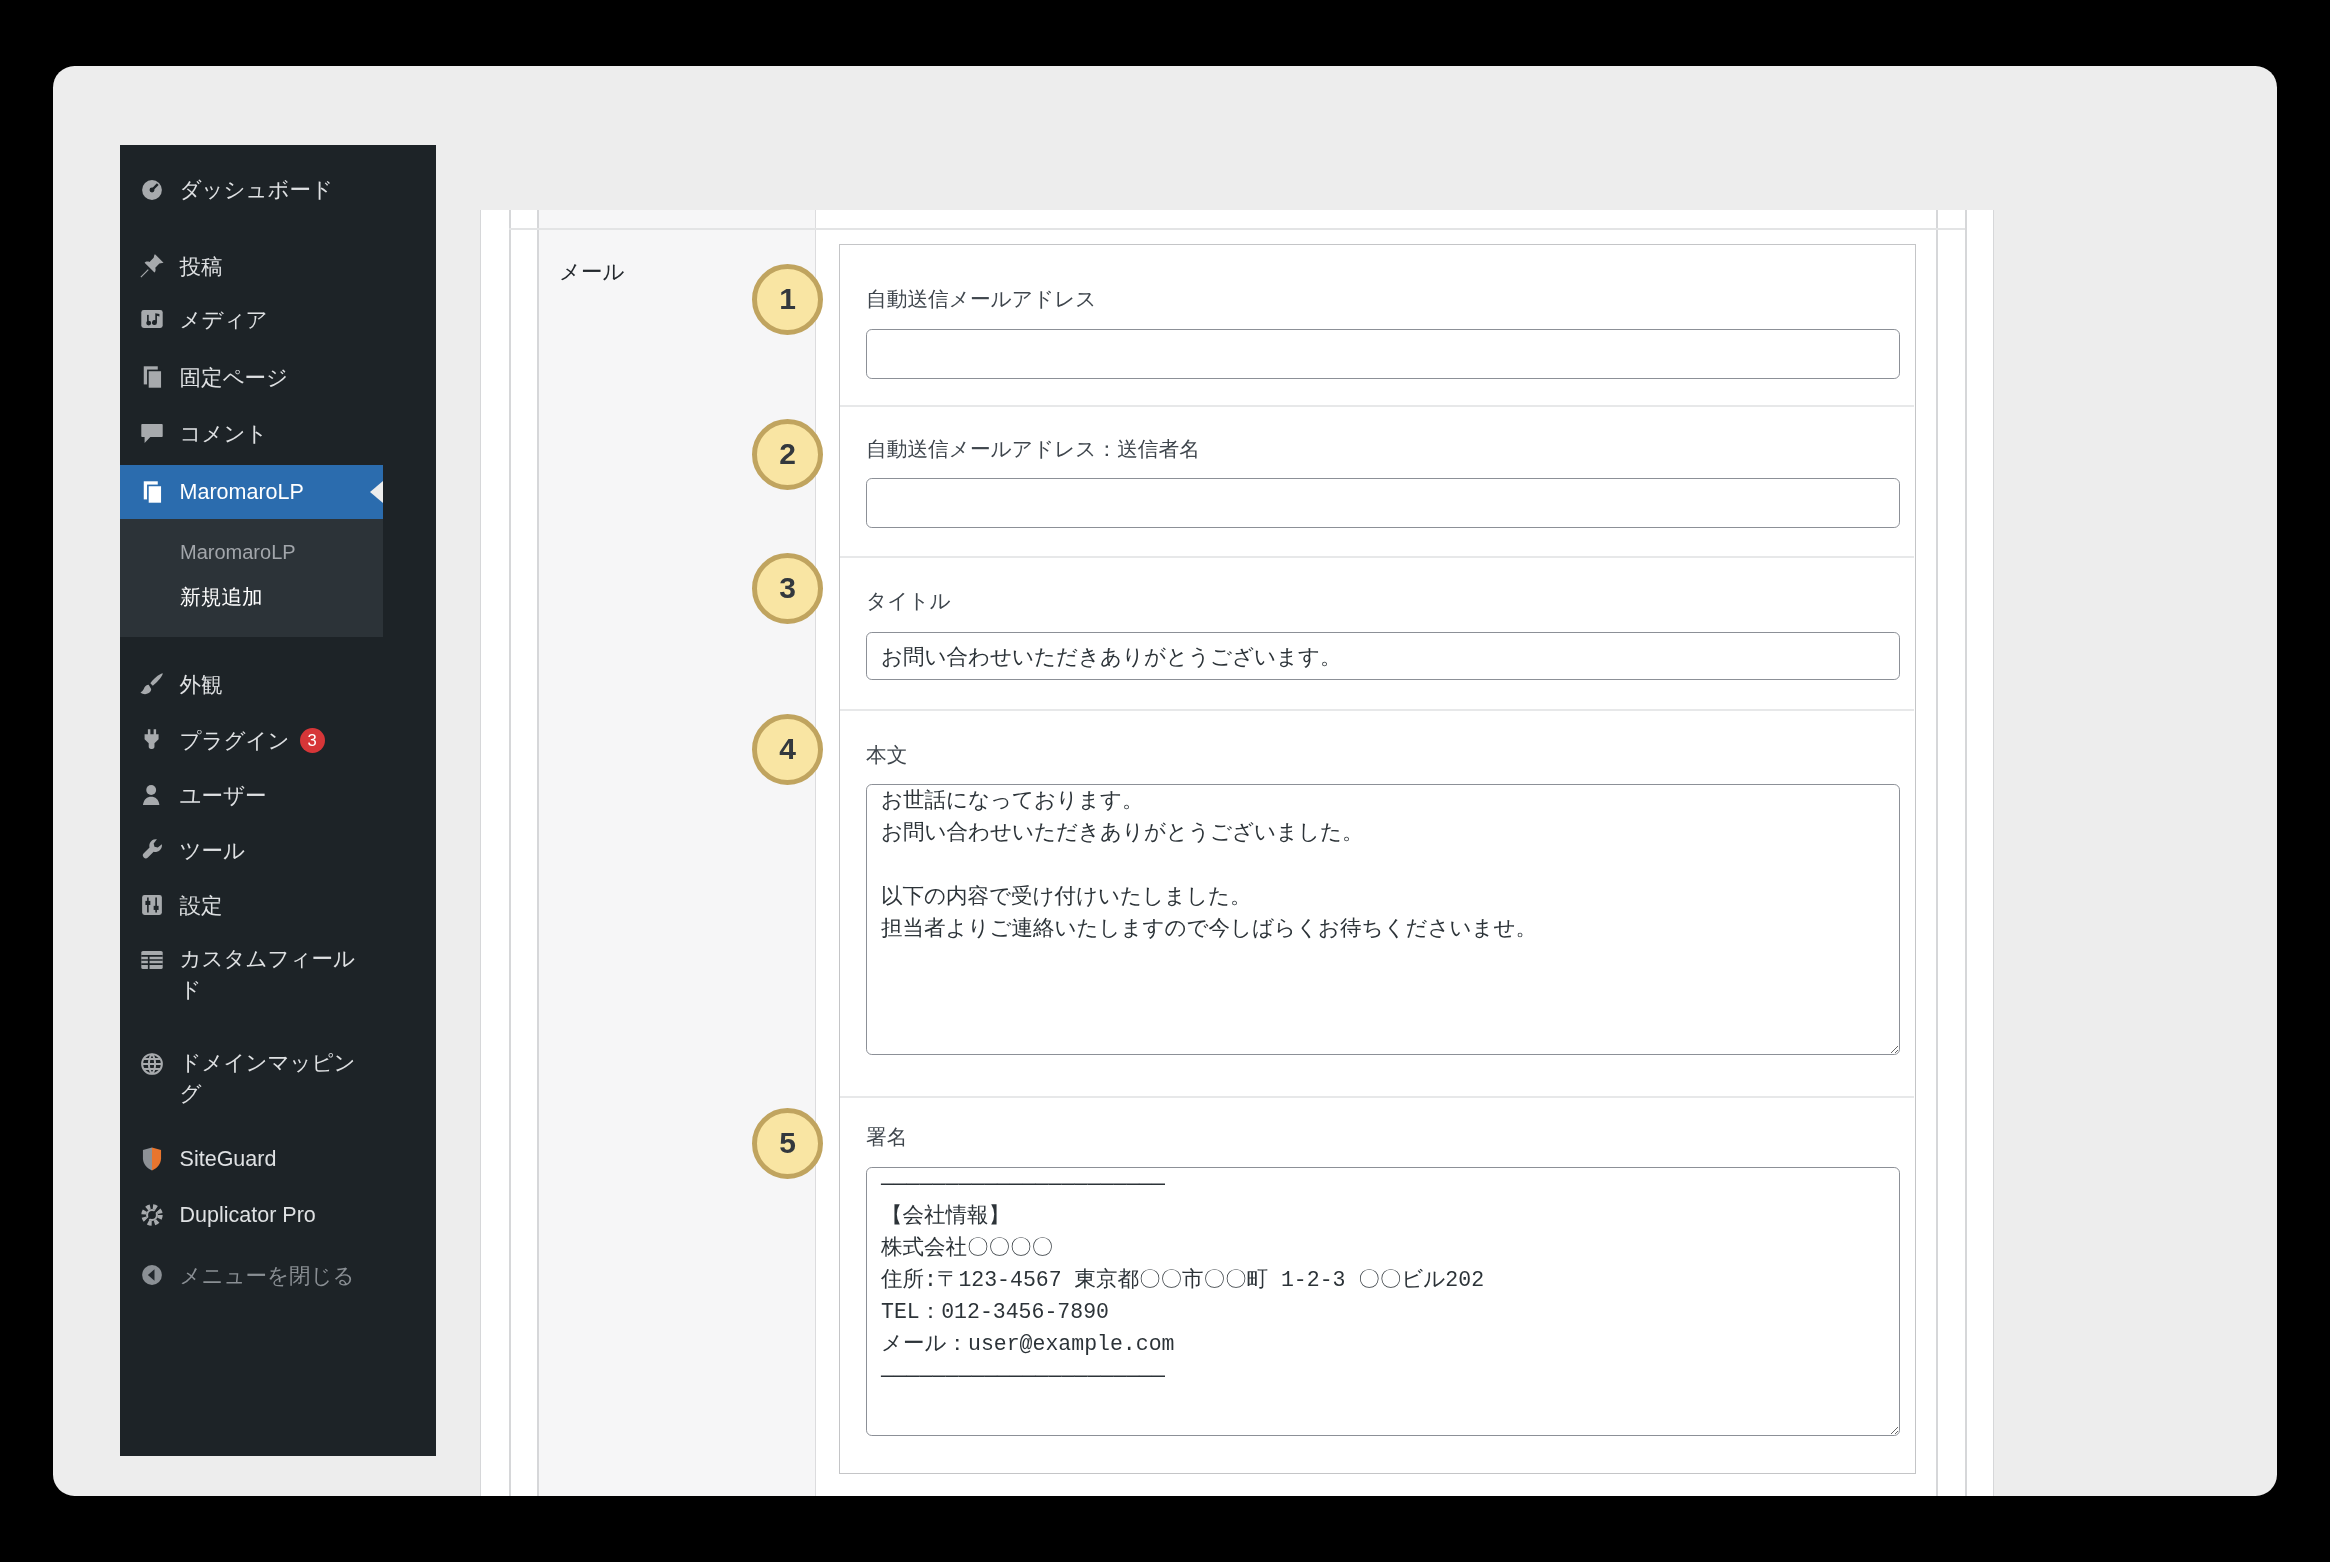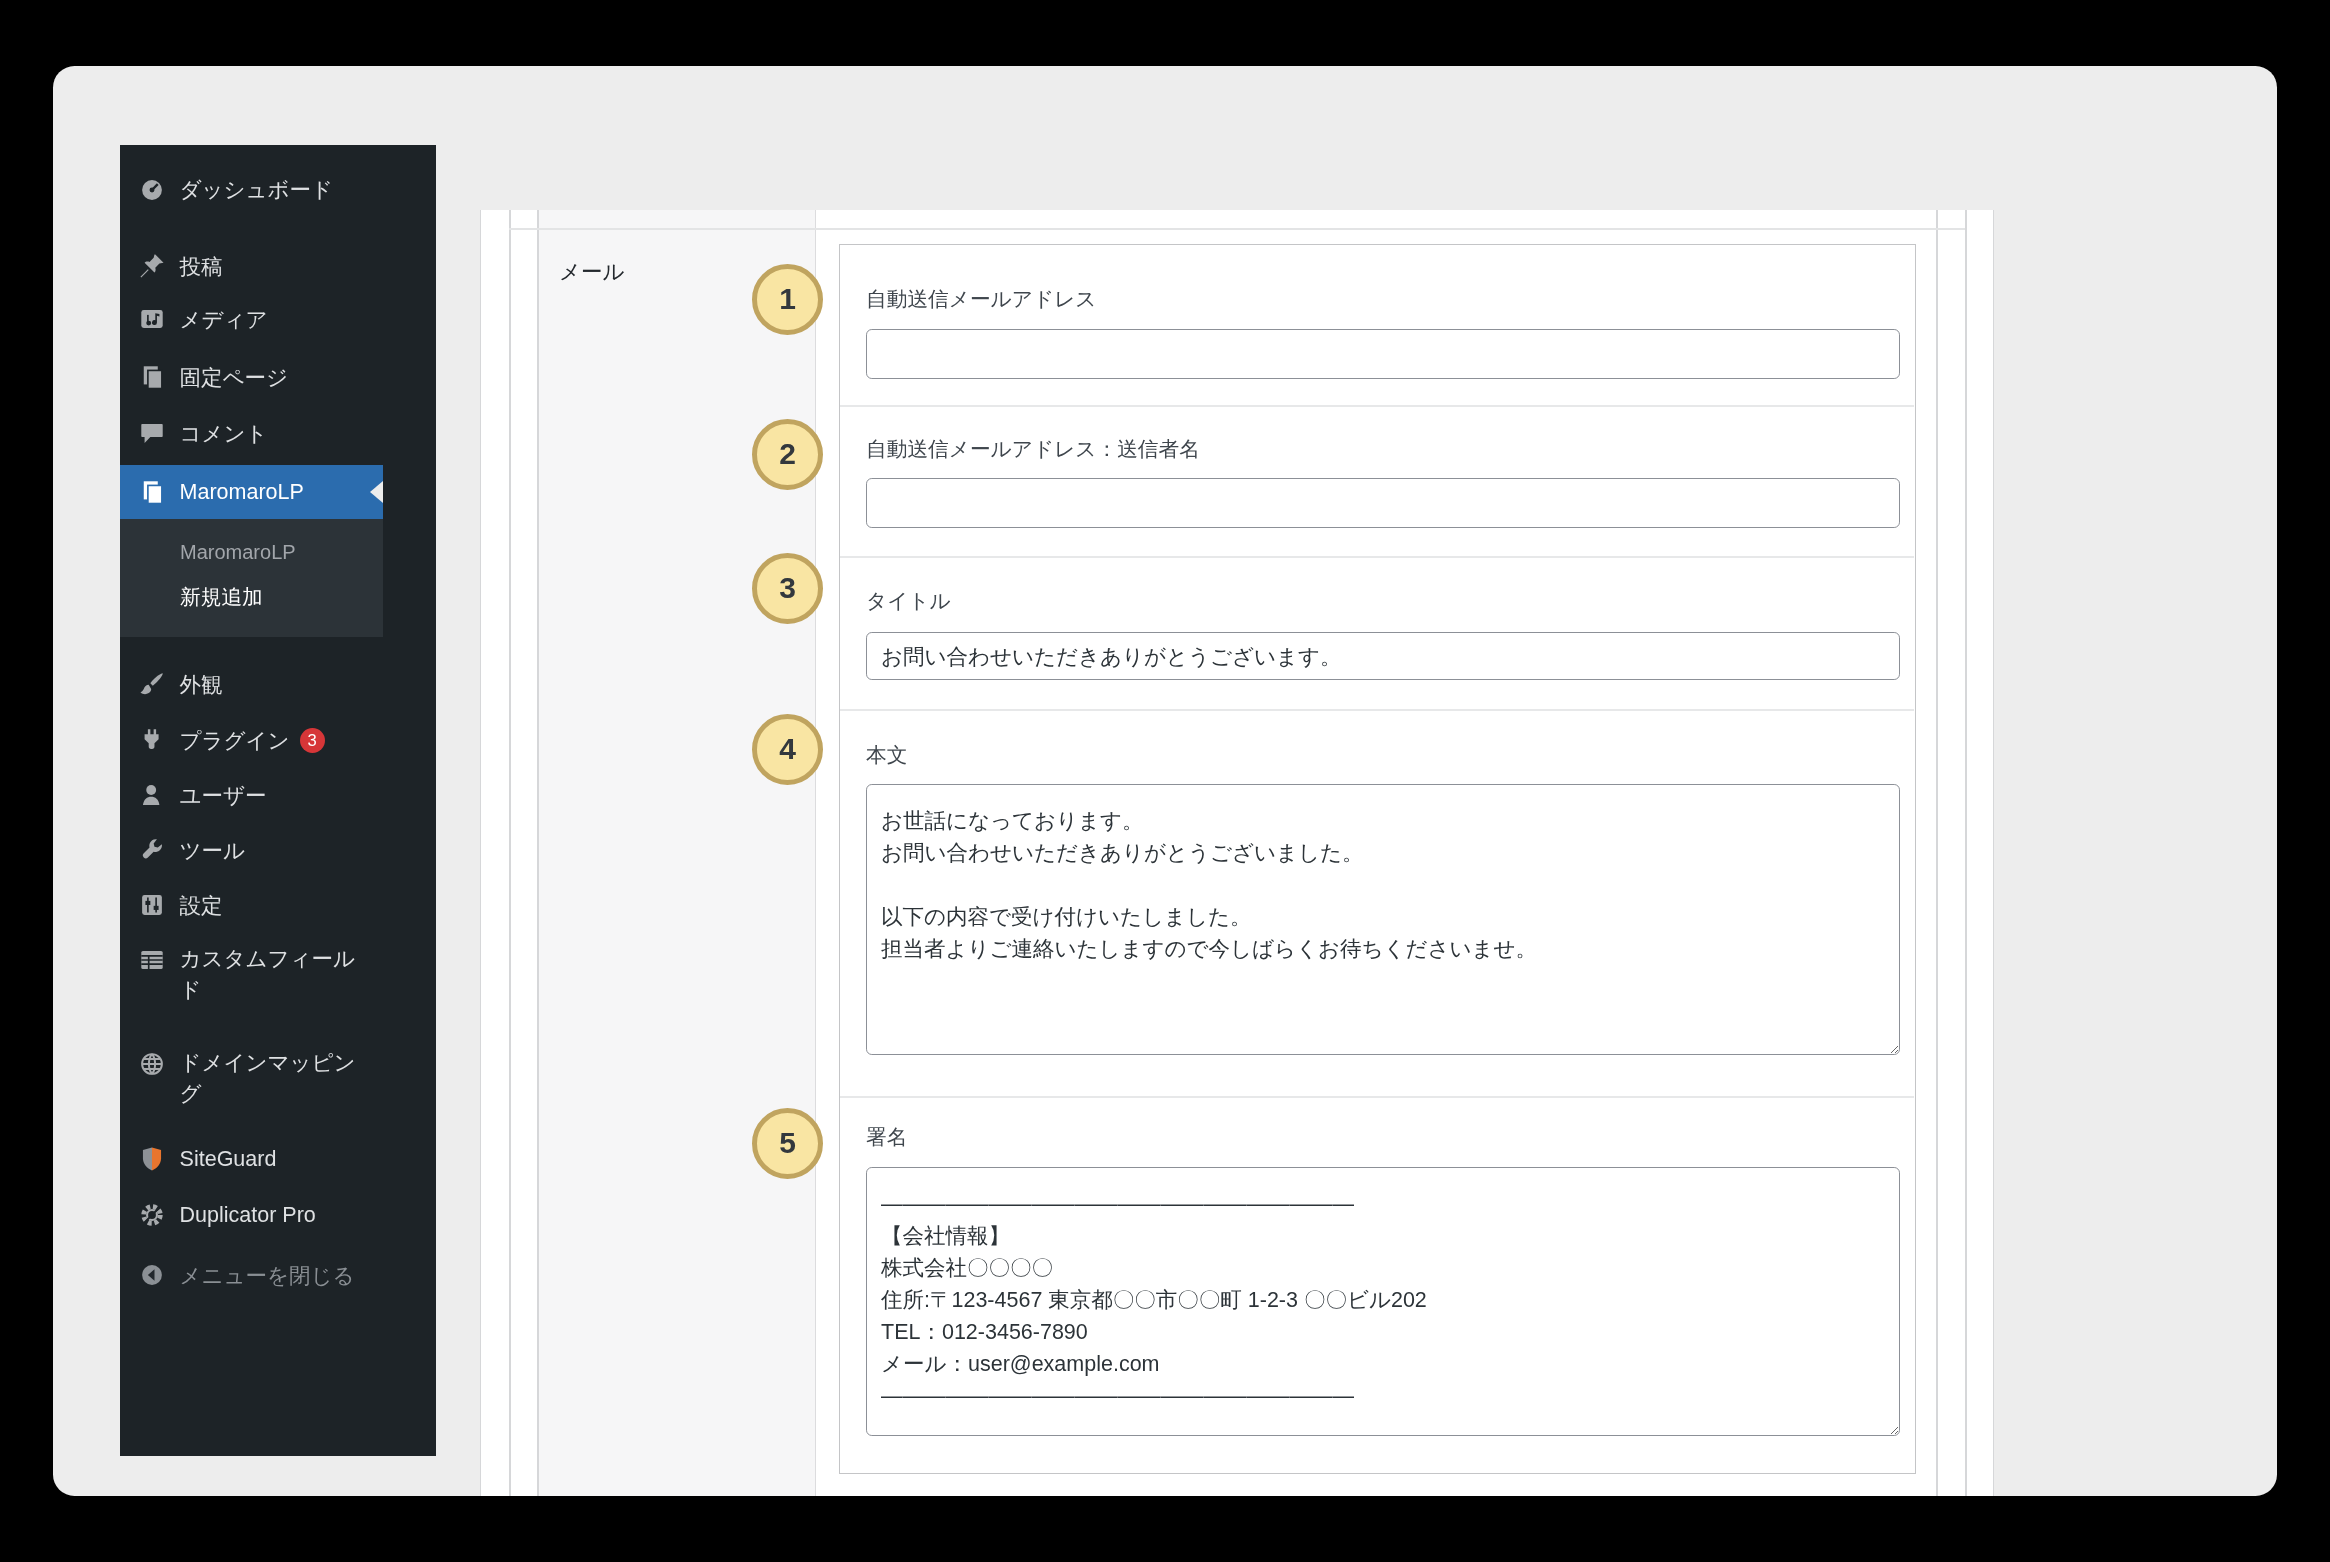--- a/index.html
+++ b/index.html
@@ -45,22 +45,22 @@
   
   #fieldbox { left:786px; top:178px; width:1077px; height:1230px;
               background:#fff; border:1.7px solid #c4c5c7; }
   .f-label { position:absolute; left:26px; font-size:20.7px; color:#3f464d; }
   .f-input { position:absolute; left:26px; width:1034px; height:50px;
              border:1.7px solid #8c9097; border-radius:5.8px; background:#fff;
              font-size:21.5px; color:#2c3338; padding:8px 14px;
              font-family:"Liberation Sans","DejaVu Sans",sans-serif; }
   .f-ta { position:absolute; left:26px; width:1034px;
           border:1.7px solid #8c9097; border-radius:5.8px; background:#fff;
-          font-size:21.5px; line-height:32px; color:#2c3338; padding:20px 14px;
-          font-family:Liberation Sans, sans-serif; }
+          font-size:21.5px; line-height:32px; color:#2c3338; padding:0 14px;
+          font-family:Liberation Mono, monospace; }
   .f-sep { position:absolute; left:0; width:1074px; height:1.7px; background:#e7e8e9; }
 
   
   .numc { position:absolute; left:699px; width:71px; height:71px; border-radius:50%;
           background:#f9e5a3; border:5.8px solid #c0a45f; text-align:center;
           font-size:30px; font-weight:600; color:#33383d; line-height:60px; z-index:20; }
 </style>
 </head>
 <body>
 

